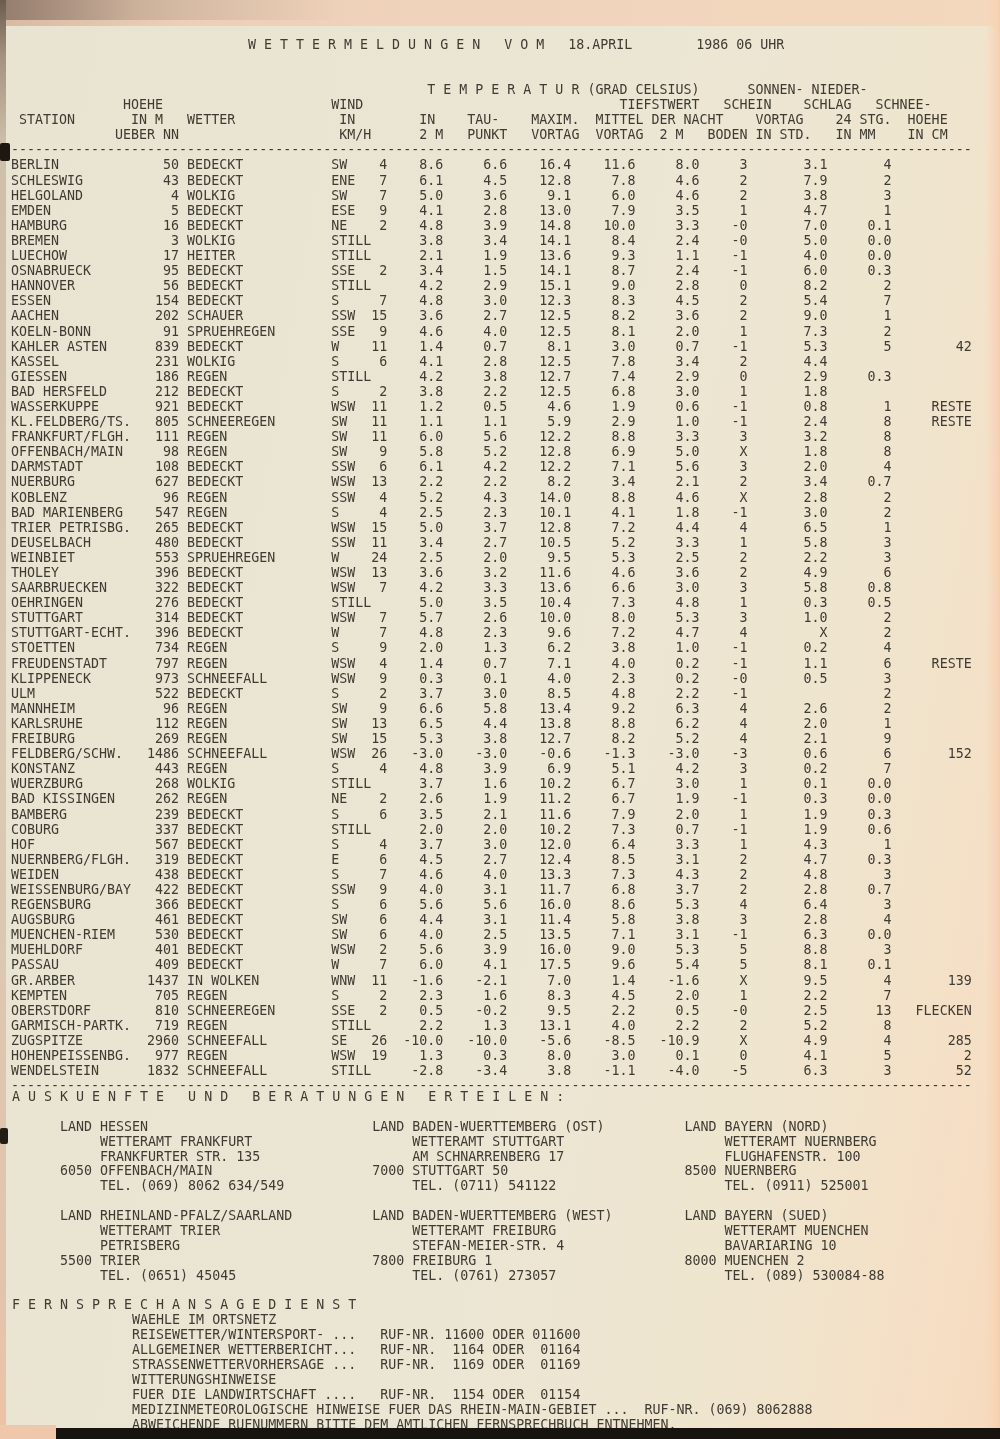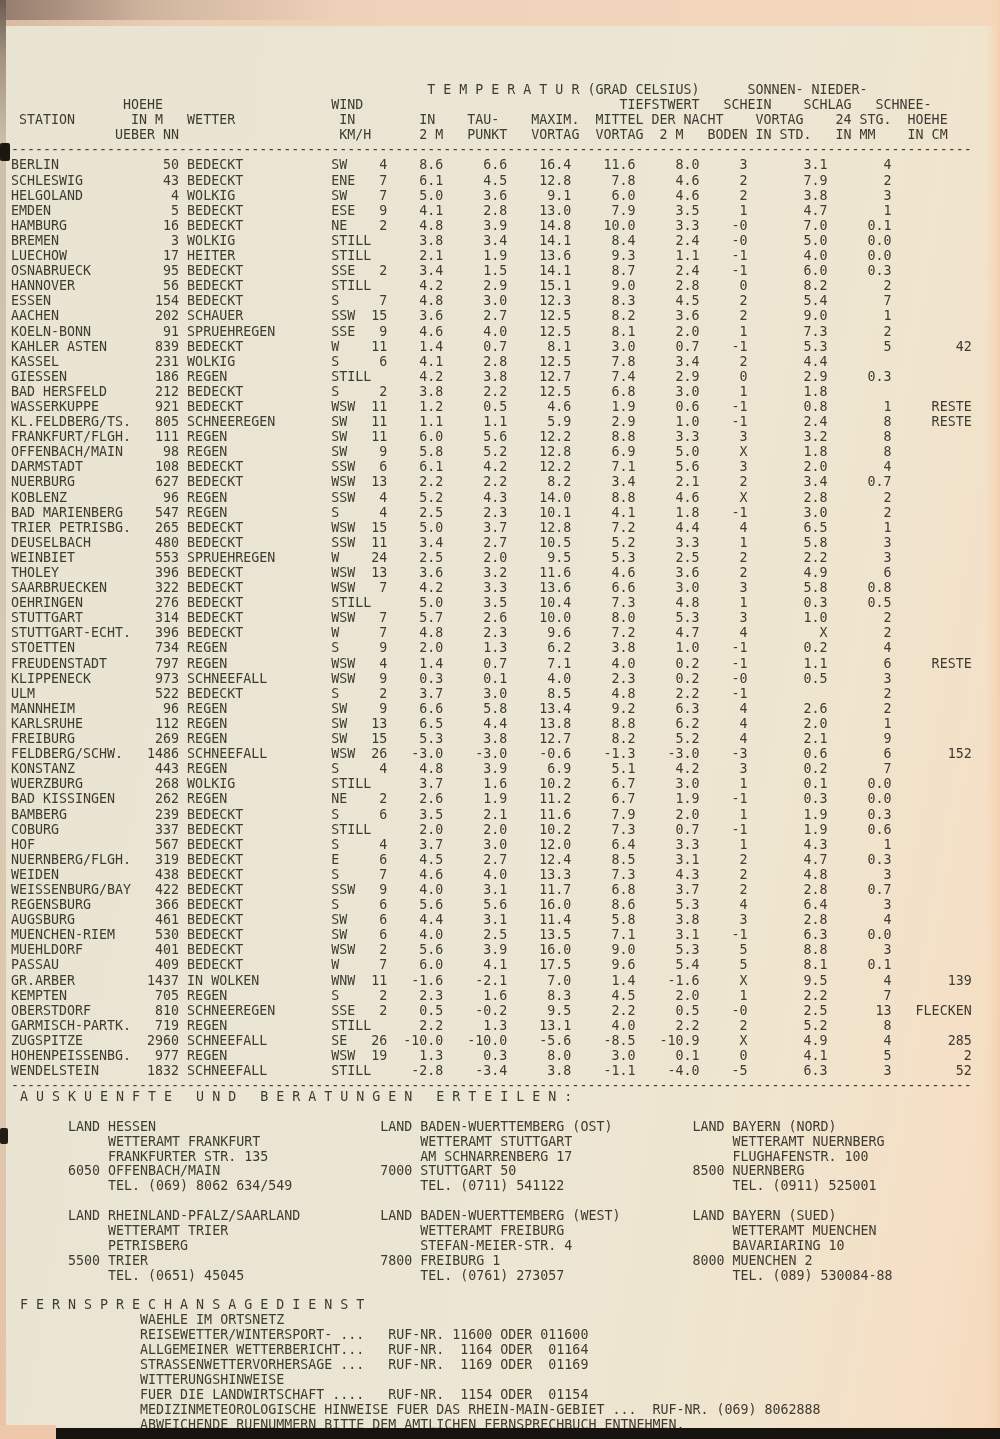--- a/index.html
+++ b/index.html
@@ -3,21 +3,21 @@
 <meta charset="utf-8">
 <style>
   html,body{margin:0;padding:0;background:#b3a18f;}
   #page{position:relative;width:1000px;height:1439px;overflow:hidden;
     background:linear-gradient(100deg,#e9e3d1 0%,#ebe6d4 52%,#efe5cf 76%,#f5dfc5 93%,#f6d9bd 100%);
     font-family:"DejaVu Sans Mono","Liberation Mono",monospace;color:#3e3b33;}
   .mono{white-space:pre;font-size:13.3px;}
   #title{position:absolute;left:248px;top:37px;height:15px;line-height:15px;}
   #wtable{position:absolute;left:11px;top:82px;width:964px;}
   #wtable .ln{height:15.1px;line-height:15.1px;}
-  #footer{position:absolute;left:20px;top:1090px;width:964px;}
+  #footer{position:absolute;left:12px;top:1090px;width:964px;}
   #footer .ln{height:14.9px;line-height:14.9px;}
   
   .top-strip{position:absolute;left:0;top:0;width:100%;height:26px;
     background:linear-gradient(90deg,#d8b9a4 0%,#eccfb6 18%,#f0d5bc 60%,#f4d8bd 100%);}
   .top-shade{position:absolute;left:0;top:0;width:340px;height:20px;
     background:linear-gradient(90deg,rgba(90,75,63,.55),rgba(120,100,85,.25) 40%,rgba(0,0,0,0) 100%);}
   .left-edge{position:absolute;left:0;top:0;width:6px;height:100%;
     background:linear-gradient(180deg,#6b5c4f 0%,#a4937f 4%,#cdbfa9 10%,#d8cab4 50%,#e3c4ab 90%,#eec3a6 100%);}
   .left-mark-1{position:absolute;left:0;top:143px;width:10px;height:18px;background:#1d1712;border-radius:2px;}
   .left-mark-2{position:absolute;left:0;top:1128px;width:8px;height:16px;background:#241d17;border-radius:2px;}
@@ -30,20 +30,21 @@
 <body>
 
 <div id="page">
   <div class="top-strip"></div>
   <div class="top-shade"></div>
   <div class="left-edge"></div>
   <div class="left-mark-1"></div>
   <div class="left-mark-2"></div>
   <div class="right-edge"></div>
 
+  <div id="title" class="mono">W E T T E R M E L D U N G E N   V O M   18.APRIL        1986 06 UHR</div>
 
   <div id="wtable" class="mono"><div class="ln">                                                    T E M P E R A T U R (GRAD CELSIUS)      SONNEN- NIEDER-</div><div class="ln">              HOEHE                     WIND                                TIEFSTWERT   SCHEIN    SCHLAG   SCHNEE-</div><div class="ln"> STATION       IN M   WETTER             IN        IN    TAU-    MAXIM.  MITTEL DER NACHT    VORTAG    24 STG.  HOEHE</div><div class="ln">             UEBER NN                    KM/H      2 M   PUNKT   VORTAG  VORTAG  2 M   BODEN IN STD.   IN MM    IN CM</div><div class="ln">------------------------------------------------------------------------------------------------------------------------</div><div class="ln">BERLIN             50 BEDECKT           SW    4    8.6     6.6    16.4    11.6     8.0     3       3.1       4          </div><div class="ln">SCHLESWIG          43 BEDECKT           ENE   7    6.1     4.5    12.8     7.8     4.6     2       7.9       2          </div><div class="ln">HELGOLAND           4 WOLKIG            SW    7    5.0     3.6     9.1     6.0     4.6     2       3.8       3          </div><div class="ln">EMDEN               5 BEDECKT           ESE   9    4.1     2.8    13.0     7.9     3.5     1       4.7       1          </div><div class="ln">HAMBURG            16 BEDECKT           NE    2    4.8     3.9    14.8    10.0     3.3    -0       7.0     0.1          </div><div class="ln">BREMEN              3 WOLKIG            STILL      3.8     3.4    14.1     8.4     2.4    -0       5.0     0.0          </div><div class="ln">LUECHOW            17 HEITER            STILL      2.1     1.9    13.6     9.3     1.1    -1       4.0     0.0          </div><div class="ln">OSNABRUECK         95 BEDECKT           SSE   2    3.4     1.5    14.1     8.7     2.4    -1       6.0     0.3          </div><div class="ln">HANNOVER           56 BEDECKT           STILL      4.2     2.9    15.1     9.0     2.8     0       8.2       2          </div><div class="ln">ESSEN             154 BEDECKT           S     7    4.8     3.0    12.3     8.3     4.5     2       5.4       7          </div><div class="ln">AACHEN            202 SCHAUER           SSW  15    3.6     2.7    12.5     8.2     3.6     2       9.0       1          </div><div class="ln">KOELN-BONN         91 SPRUEHREGEN       SSE   9    4.6     4.0    12.5     8.1     2.0     1       7.3       2          </div><div class="ln">KAHLER ASTEN      839 BEDECKT           W    11    1.4     0.7     8.1     3.0     0.7    -1       5.3       5        42</div><div class="ln">KASSEL            231 WOLKIG            S     6    4.1     2.8    12.5     7.8     3.4     2       4.4                  </div><div class="ln">GIESSEN           186 REGEN             STILL      4.2     3.8    12.7     7.4     2.9     0       2.9     0.3          </div><div class="ln">BAD HERSFELD      212 BEDECKT           S     2    3.8     2.2    12.5     6.8     3.0     1       1.8                  </div><div class="ln">WASSERKUPPE       921 BEDECKT           WSW  11    1.2     0.5     4.6     1.9     0.6    -1       0.8       1     RESTE</div><div class="ln">KL.FELDBERG/TS.   805 SCHNEEREGEN       SW   11    1.1     1.1     5.9     2.9     1.0    -1       2.4       8     RESTE</div><div class="ln">FRANKFURT/FLGH.   111 REGEN             SW   11    6.0     5.6    12.2     8.8     3.3     3       3.2       8          </div><div class="ln">OFFENBACH/MAIN     98 REGEN             SW    9    5.8     5.2    12.8     6.9     5.0     X       1.8       8          </div><div class="ln">DARMSTADT         108 BEDECKT           SSW   6    6.1     4.2    12.2     7.1     5.6     3       2.0       4          </div><div class="ln">NUERBURG          627 BEDECKT           WSW  13    2.2     2.2     8.2     3.4     2.1     2       3.4     0.7          </div><div class="ln">KOBLENZ            96 REGEN             SSW   4    5.2     4.3    14.0     8.8     4.6     X       2.8       2          </div><div class="ln">BAD MARIENBERG    547 REGEN             S     4    2.5     2.3    10.1     4.1     1.8    -1       3.0       2          </div><div class="ln">TRIER PETRISBG.   265 BEDECKT           WSW  15    5.0     3.7    12.8     7.2     4.4     4       6.5       1          </div><div class="ln">DEUSELBACH        480 BEDECKT           SSW  11    3.4     2.7    10.5     5.2     3.3     1       5.8       3          </div><div class="ln">WEINBIET          553 SPRUEHREGEN       W    24    2.5     2.0     9.5     5.3     2.5     2       2.2       3          </div><div class="ln">THOLEY            396 BEDECKT           WSW  13    3.6     3.2    11.6     4.6     3.6     2       4.9       6          </div><div class="ln">SAARBRUECKEN      322 BEDECKT           WSW   7    4.2     3.3    13.6     6.6     3.0     3       5.8     0.8          </div><div class="ln">OEHRINGEN         276 BEDECKT           STILL      5.0     3.5    10.4     7.3     4.8     1       0.3     0.5          </div><div class="ln">STUTTGART         314 BEDECKT           WSW   7    5.7     2.6    10.0     8.0     5.3     3       1.0       2          </div><div class="ln">STUTTGART-ECHT.   396 BEDECKT           W     7    4.8     2.3     9.6     7.2     4.7     4         X       2          </div><div class="ln">STOETTEN          734 REGEN             S     9    2.0     1.3     6.2     3.8     1.0    -1       0.2       4          </div><div class="ln">FREUDENSTADT      797 REGEN             WSW   4    1.4     0.7     7.1     4.0     0.2    -1       1.1       6     RESTE</div><div class="ln">KLIPPENECK        973 SCHNEEFALL        WSW   9    0.3     0.1     4.0     2.3     0.2    -0       0.5       3          </div><div class="ln">ULM               522 BEDECKT           S     2    3.7     3.0     8.5     4.8     2.2    -1                 2          </div><div class="ln">MANNHEIM           96 REGEN             SW    9    6.6     5.8    13.4     9.2     6.3     4       2.6       2          </div><div class="ln">KARLSRUHE         112 REGEN             SW   13    6.5     4.4    13.8     8.8     6.2     4       2.0       1          </div><div class="ln">FREIBURG          269 REGEN             SW   15    5.3     3.8    12.7     8.2     5.2     4       2.1       9          </div><div class="ln">FELDBERG/SCHW.   1486 SCHNEEFALL        WSW  26   -3.0    -3.0    -0.6    -1.3    -3.0    -3       0.6       6       152</div><div class="ln">KONSTANZ          443 REGEN             S     4    4.8     3.9     6.9     5.1     4.2     3       0.2       7          </div><div class="ln">WUERZBURG         268 WOLKIG            STILL      3.7     1.6    10.2     6.7     3.0     1       0.1     0.0          </div><div class="ln">BAD KISSINGEN     262 REGEN             NE    2    2.6     1.9    11.2     6.7     1.9    -1       0.3     0.0          </div><div class="ln">BAMBERG           239 BEDECKT           S     6    3.5     2.1    11.6     7.9     2.0     1       1.9     0.3          </div><div class="ln">COBURG            337 BEDECKT           STILL      2.0     2.0    10.2     7.3     0.7    -1       1.9     0.6          </div><div class="ln">HOF               567 BEDECKT           S     4    3.7     3.0    12.0     6.4     3.3     1       4.3       1          </div><div class="ln">NUERNBERG/FLGH.   319 BEDECKT           E     6    4.5     2.7    12.4     8.5     3.1     2       4.7     0.3          </div><div class="ln">WEIDEN            438 BEDECKT           S     7    4.6     4.0    13.3     7.3     4.3     2       4.8       3          </div><div class="ln">WEISSENBURG/BAY   422 BEDECKT           SSW   9    4.0     3.1    11.7     6.8     3.7     2       2.8     0.7          </div><div class="ln">REGENSBURG        366 BEDECKT           S     6    5.6     5.6    16.0     8.6     5.3     4       6.4       3          </div><div class="ln">AUGSBURG          461 BEDECKT           SW    6    4.4     3.1    11.4     5.8     3.8     3       2.8       4          </div><div class="ln">MUENCHEN-RIEM     530 BEDECKT           SW    6    4.0     2.5    13.5     7.1     3.1    -1       6.3     0.0          </div><div class="ln">MUEHLDORF         401 BEDECKT           WSW   2    5.6     3.9    16.0     9.0     5.3     5       8.8       3          </div><div class="ln">PASSAU            409 BEDECKT           W     7    6.0     4.1    17.5     9.6     5.4     5       8.1     0.1          </div><div class="ln">GR.ARBER         1437 IN WOLKEN         WNW  11   -1.6    -2.1     7.0     1.4    -1.6     X       9.5       4       139</div><div class="ln">KEMPTEN           705 REGEN             S     2    2.3     1.6     8.3     4.5     2.0     1       2.2       7          </div><div class="ln">OBERSTDORF        810 SCHNEEREGEN       SSE   2    0.5    -0.2     9.5     2.2     0.5    -0       2.5      13   FLECKEN</div><div class="ln">GARMISCH-PARTK.   719 REGEN             STILL      2.2     1.3    13.1     4.0     2.2     2       5.2       8          </div><div class="ln">ZUGSPITZE        2960 SCHNEEFALL        SE   26  -10.0   -10.0    -5.6    -8.5   -10.9     X       4.9       4       285</div><div class="ln">HOHENPEISSENBG.   977 REGEN             WSW  19    1.3     0.3     8.0     3.0     0.1     0       4.1       5         2</div><div class="ln">WENDELSTEIN      1832 SCHNEEFALL        STILL     -2.8    -3.4     3.8    -1.1    -4.0    -5       6.3       3        52</div><div class="ln">------------------------------------------------------------------------------------------------------------------------</div></div>
 
   <div id="footer" class="mono"><div class="ln">A U S K U E N F T E   U N D   B E R A T U N G E N   E R T E I L E N :</div><div class="ln"> </div><div class="ln">      LAND HESSEN                            LAND BADEN-WUERTTEMBERG (OST)          LAND BAYERN (NORD)                  </div><div class="ln">           WETTERAMT FRANKFURT                    WETTERAMT STUTTGART                    WETTERAMT NUERNBERG            </div><div class="ln">           FRANKFURTER STR. 135                   AM SCHNARRENBERG 17                    FLUGHAFENSTR. 100              </div><div class="ln">      6050 OFFENBACH/MAIN                    7000 STUTTGART 50                      8500 NUERNBERG                      </div><div class="ln">           TEL. (069) 8062 634/549                TEL. (0711) 541122                     TEL. (0911) 525001             </div><div class="ln"> </div><div class="ln">      LAND RHEINLAND-PFALZ/SAARLAND          LAND BADEN-WUERTTEMBERG (WEST)         LAND BAYERN (SUED)                  </div><div class="ln">           WETTERAMT TRIER                        WETTERAMT FREIBURG                     WETTERAMT MUENCHEN             </div><div class="ln">           PETRISBERG                             STEFAN-MEIER-STR. 4                    BAVARIARING 10                 </div><div class="ln">      5500 TRIER                             7800 FREIBURG 1                        8000 MUENCHEN 2                     </div><div class="ln">           TEL. (0651) 45045                      TEL. (0761) 273057                     TEL. (089) 530084-88           </div><div class="ln"> </div><div class="ln">F E R N S P R E C H A N S A G E D I E N S T</div><div class="ln">               WAEHLE IM ORTSNETZ</div><div class="ln">               REISEWETTER/WINTERSPORT- ...   RUF-NR. 11600 ODER 011600</div><div class="ln">               ALLGEMEINER WETTERBERICHT...   RUF-NR.  1164 ODER  01164</div><div class="ln">               STRASSENWETTERVORHERSAGE ...   RUF-NR.  1169 ODER  01169</div><div class="ln">               WITTERUNGSHINWEISE</div><div class="ln">               FUER DIE LANDWIRTSCHAFT ....   RUF-NR.  1154 ODER  01154</div><div class="ln">               MEDIZINMETEOROLOGISCHE HINWEISE FUER DAS RHEIN-MAIN-GEBIET ...  RUF-NR. (069) 8062888</div><div class="ln">               ABWEICHENDE RUFNUMMERN BITTE DEM AMTLICHEN FERNSPRECHBUCH ENTNEHMEN.</div></div>
 
   <div class="bottom-corner"></div>
   <div class="bottom-bar"></div>
 </div>
 
 </body></html>

